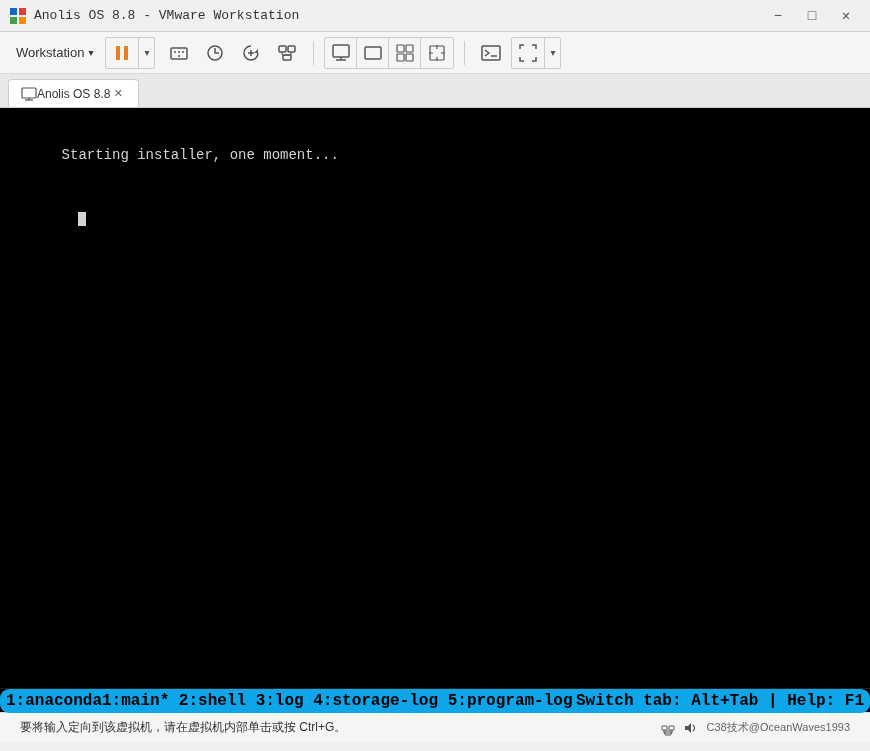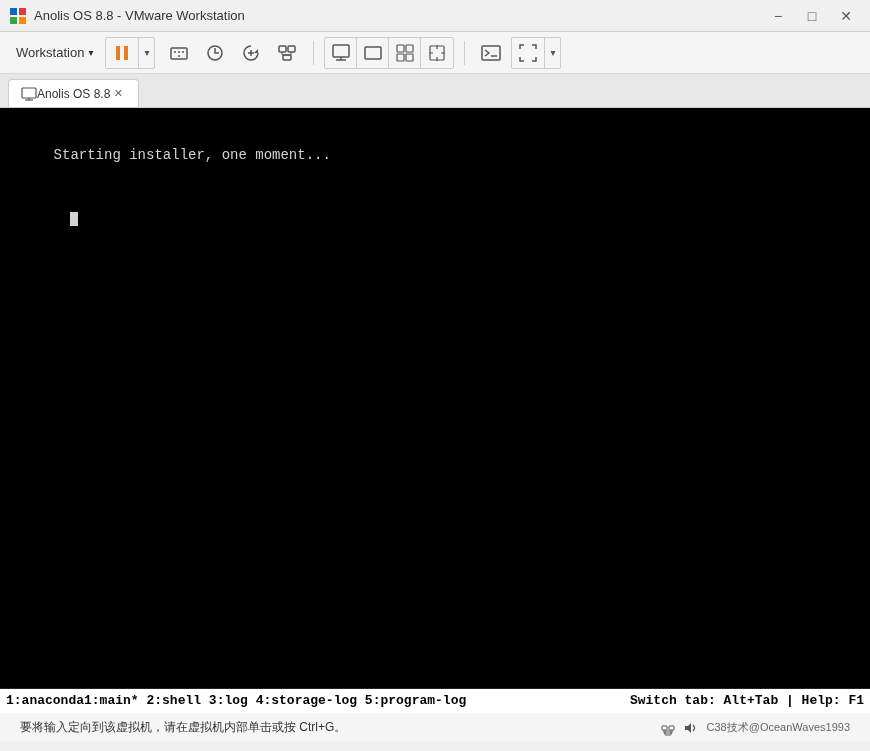--- a/index.html
+++ b/index.html
@@ -13,20 +13,21 @@
     }
 
     
     .title-bar {
       height: 32px;
       background: #f0f0f0;
       display: flex;
       align-items: center;
       padding: 0 8px;
       border-bottom: 1px solid #d0d0d0;
+      font-family: Liberation Mono, monospace;
     }
     .title-bar-icon {
       width: 20px;
       height: 20px;
       margin-right: 6px;
       display: flex;
       align-items: center;
       justify-content: center;
     }
     .title-bar-text {
@@ -161,21 +162,21 @@
     
     .vm-screen {
       background: #000;
       position: relative;
       height: 580px;
       overflow: hidden;
     }
     .terminal-output {
       position: absolute;
       top: 16px;
-      left: 20px;
+      left: 28px;
       font-family: 'Courier New', Courier, monospace;
       font-size: 14px;
       color: #d3d3d3;
       line-height: 1.5;
       white-space: pre;
     }
     .cursor-line {
       display: block;
     }
     .cursor {
@@ -190,29 +191,30 @@
     .vm-status-bar {
       height: 24px;
       background: #000;
       border-top: 1px solid #222;
       display: flex;
       align-items: center;
     }
     .status-bar-full {
       width: 100%;
       height: 24px;
-      background: #ffffff;
+      background: #0ea5e9;
       display: flex;
       align-items: center;
       justify-content: space-between;
       padding: 0 6px;
       font-family: 'Courier New', Courier, monospace;
-      font-size: 13px;
+      font-size: 16px;
       font-weight: bold;
       color: #000;
+      border-radius: 9px;
     }
 
     
     .notification-bar {
       height: 30px;
       background: #f5f5f5;
       border-top: 1px solid #ddd;
       display: flex;
       align-items: center;
       justify-content: space-between;

